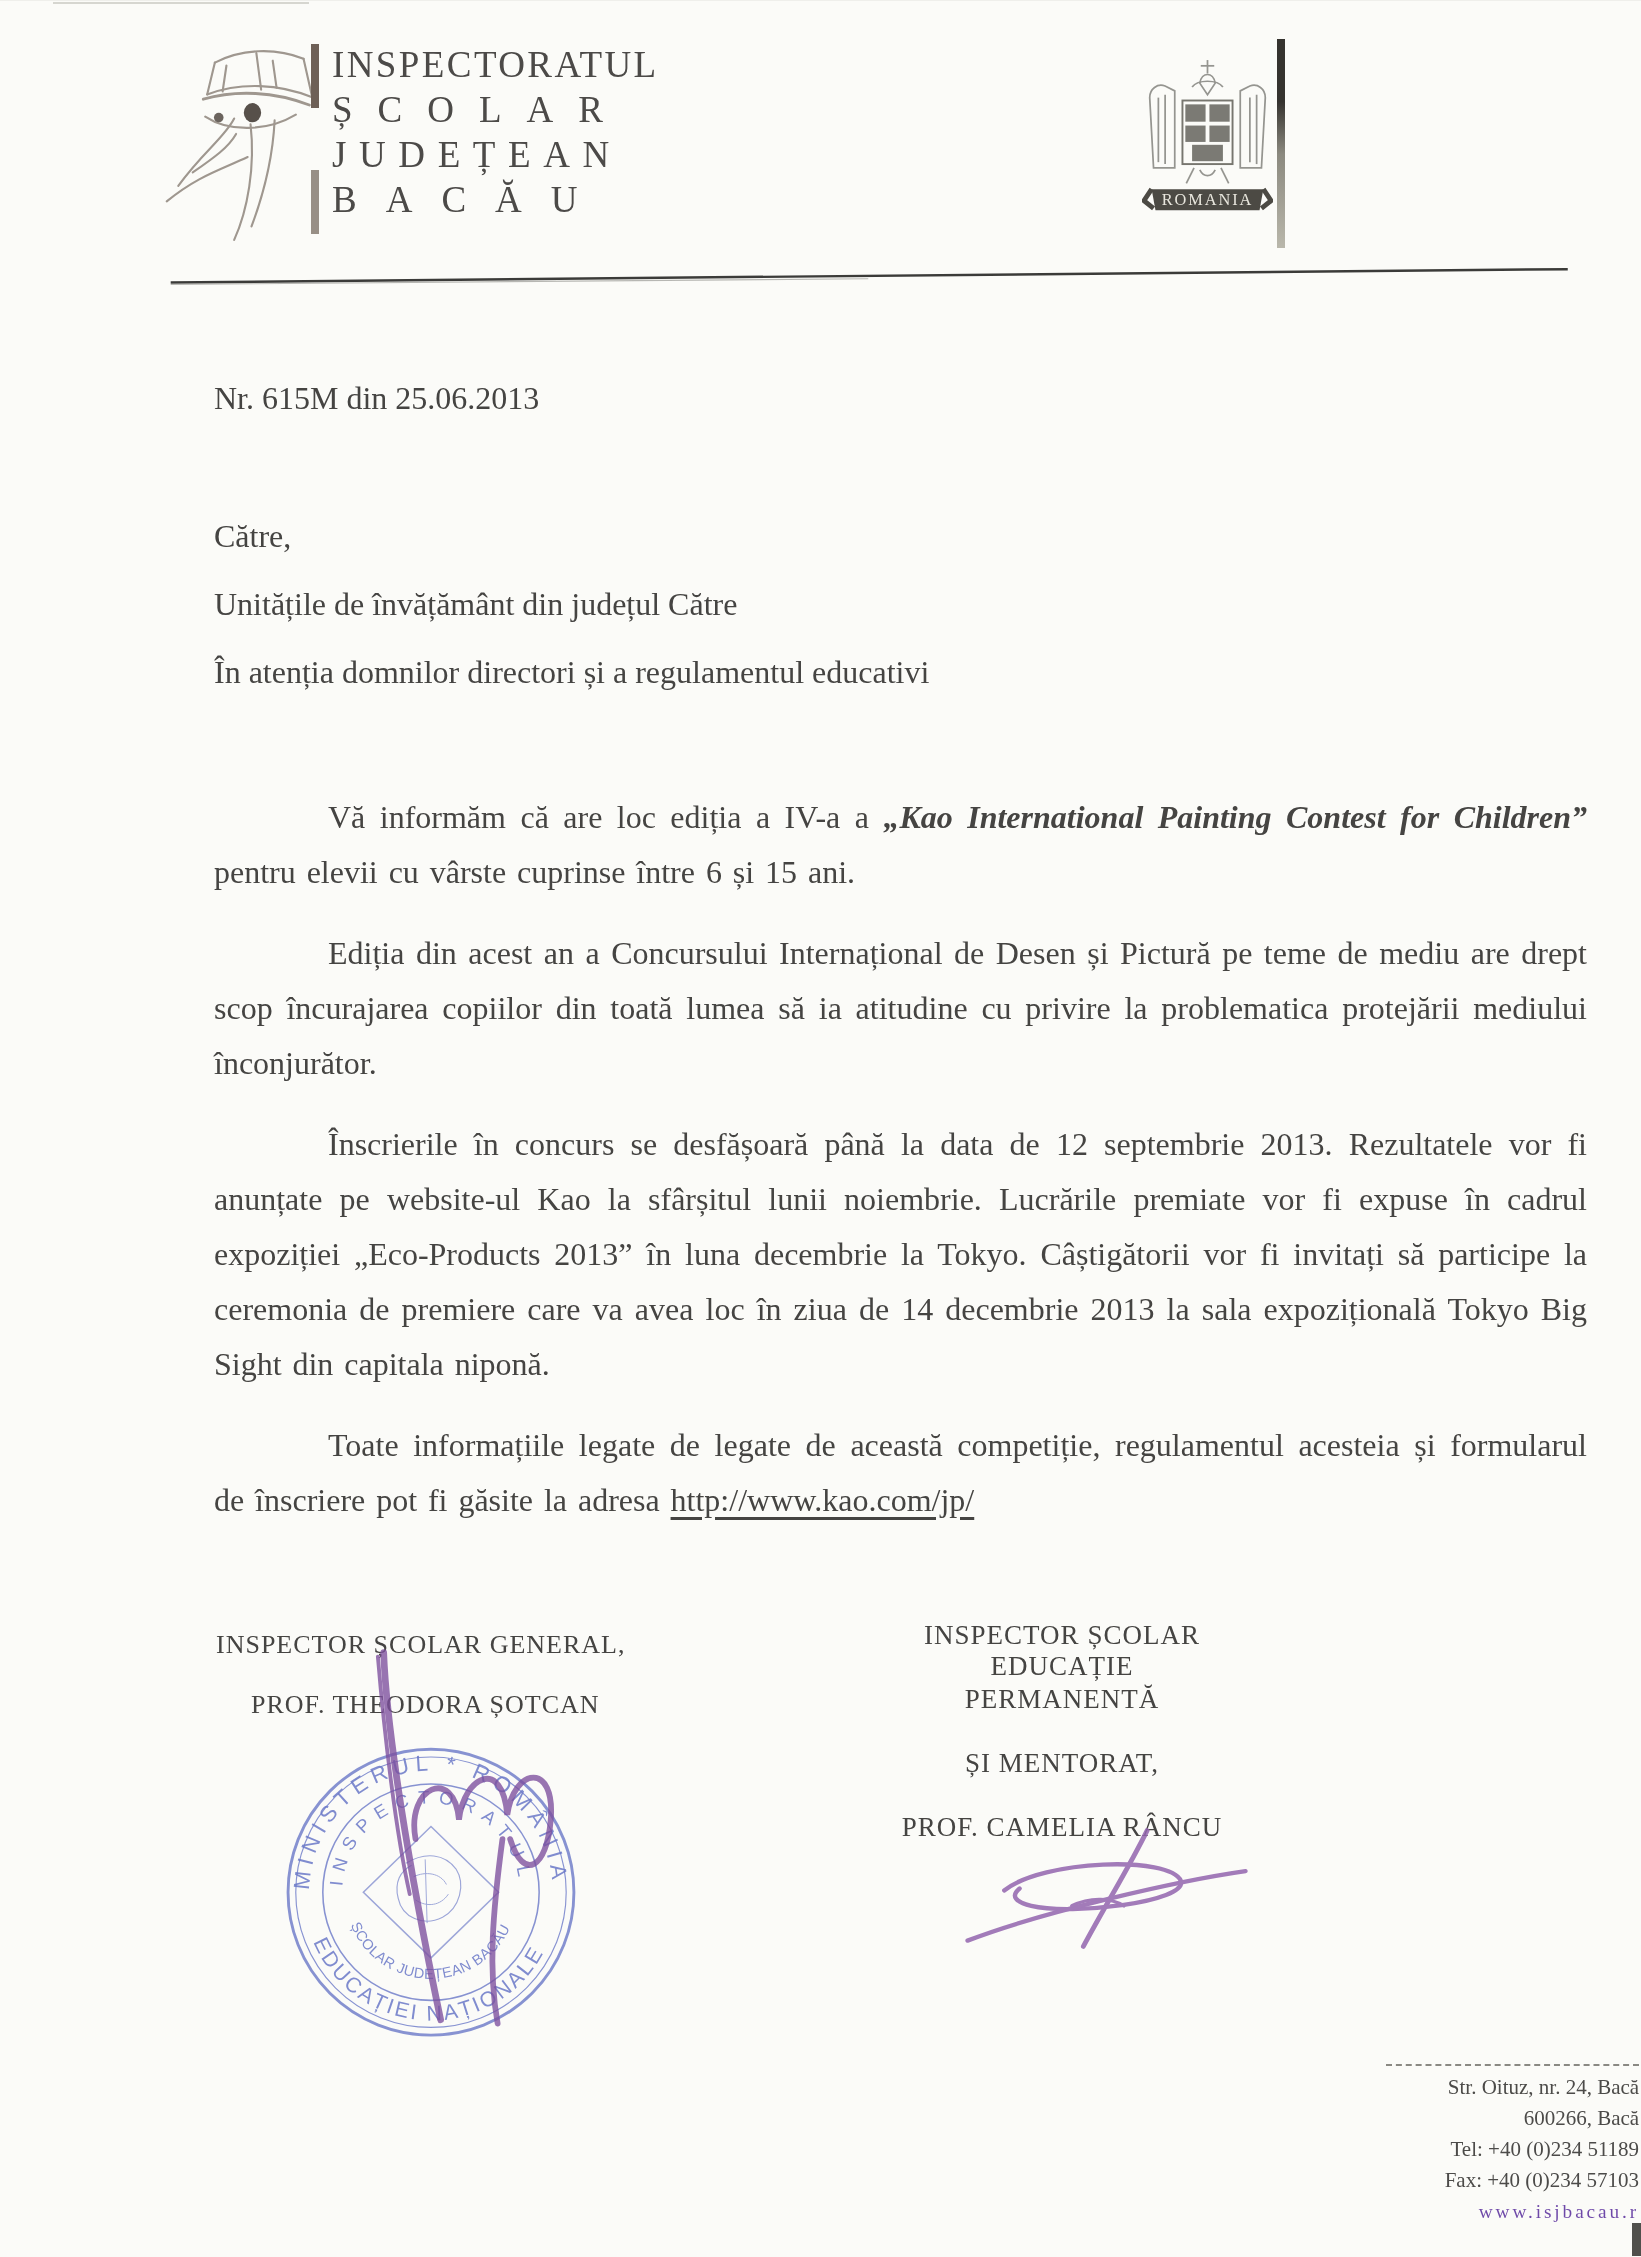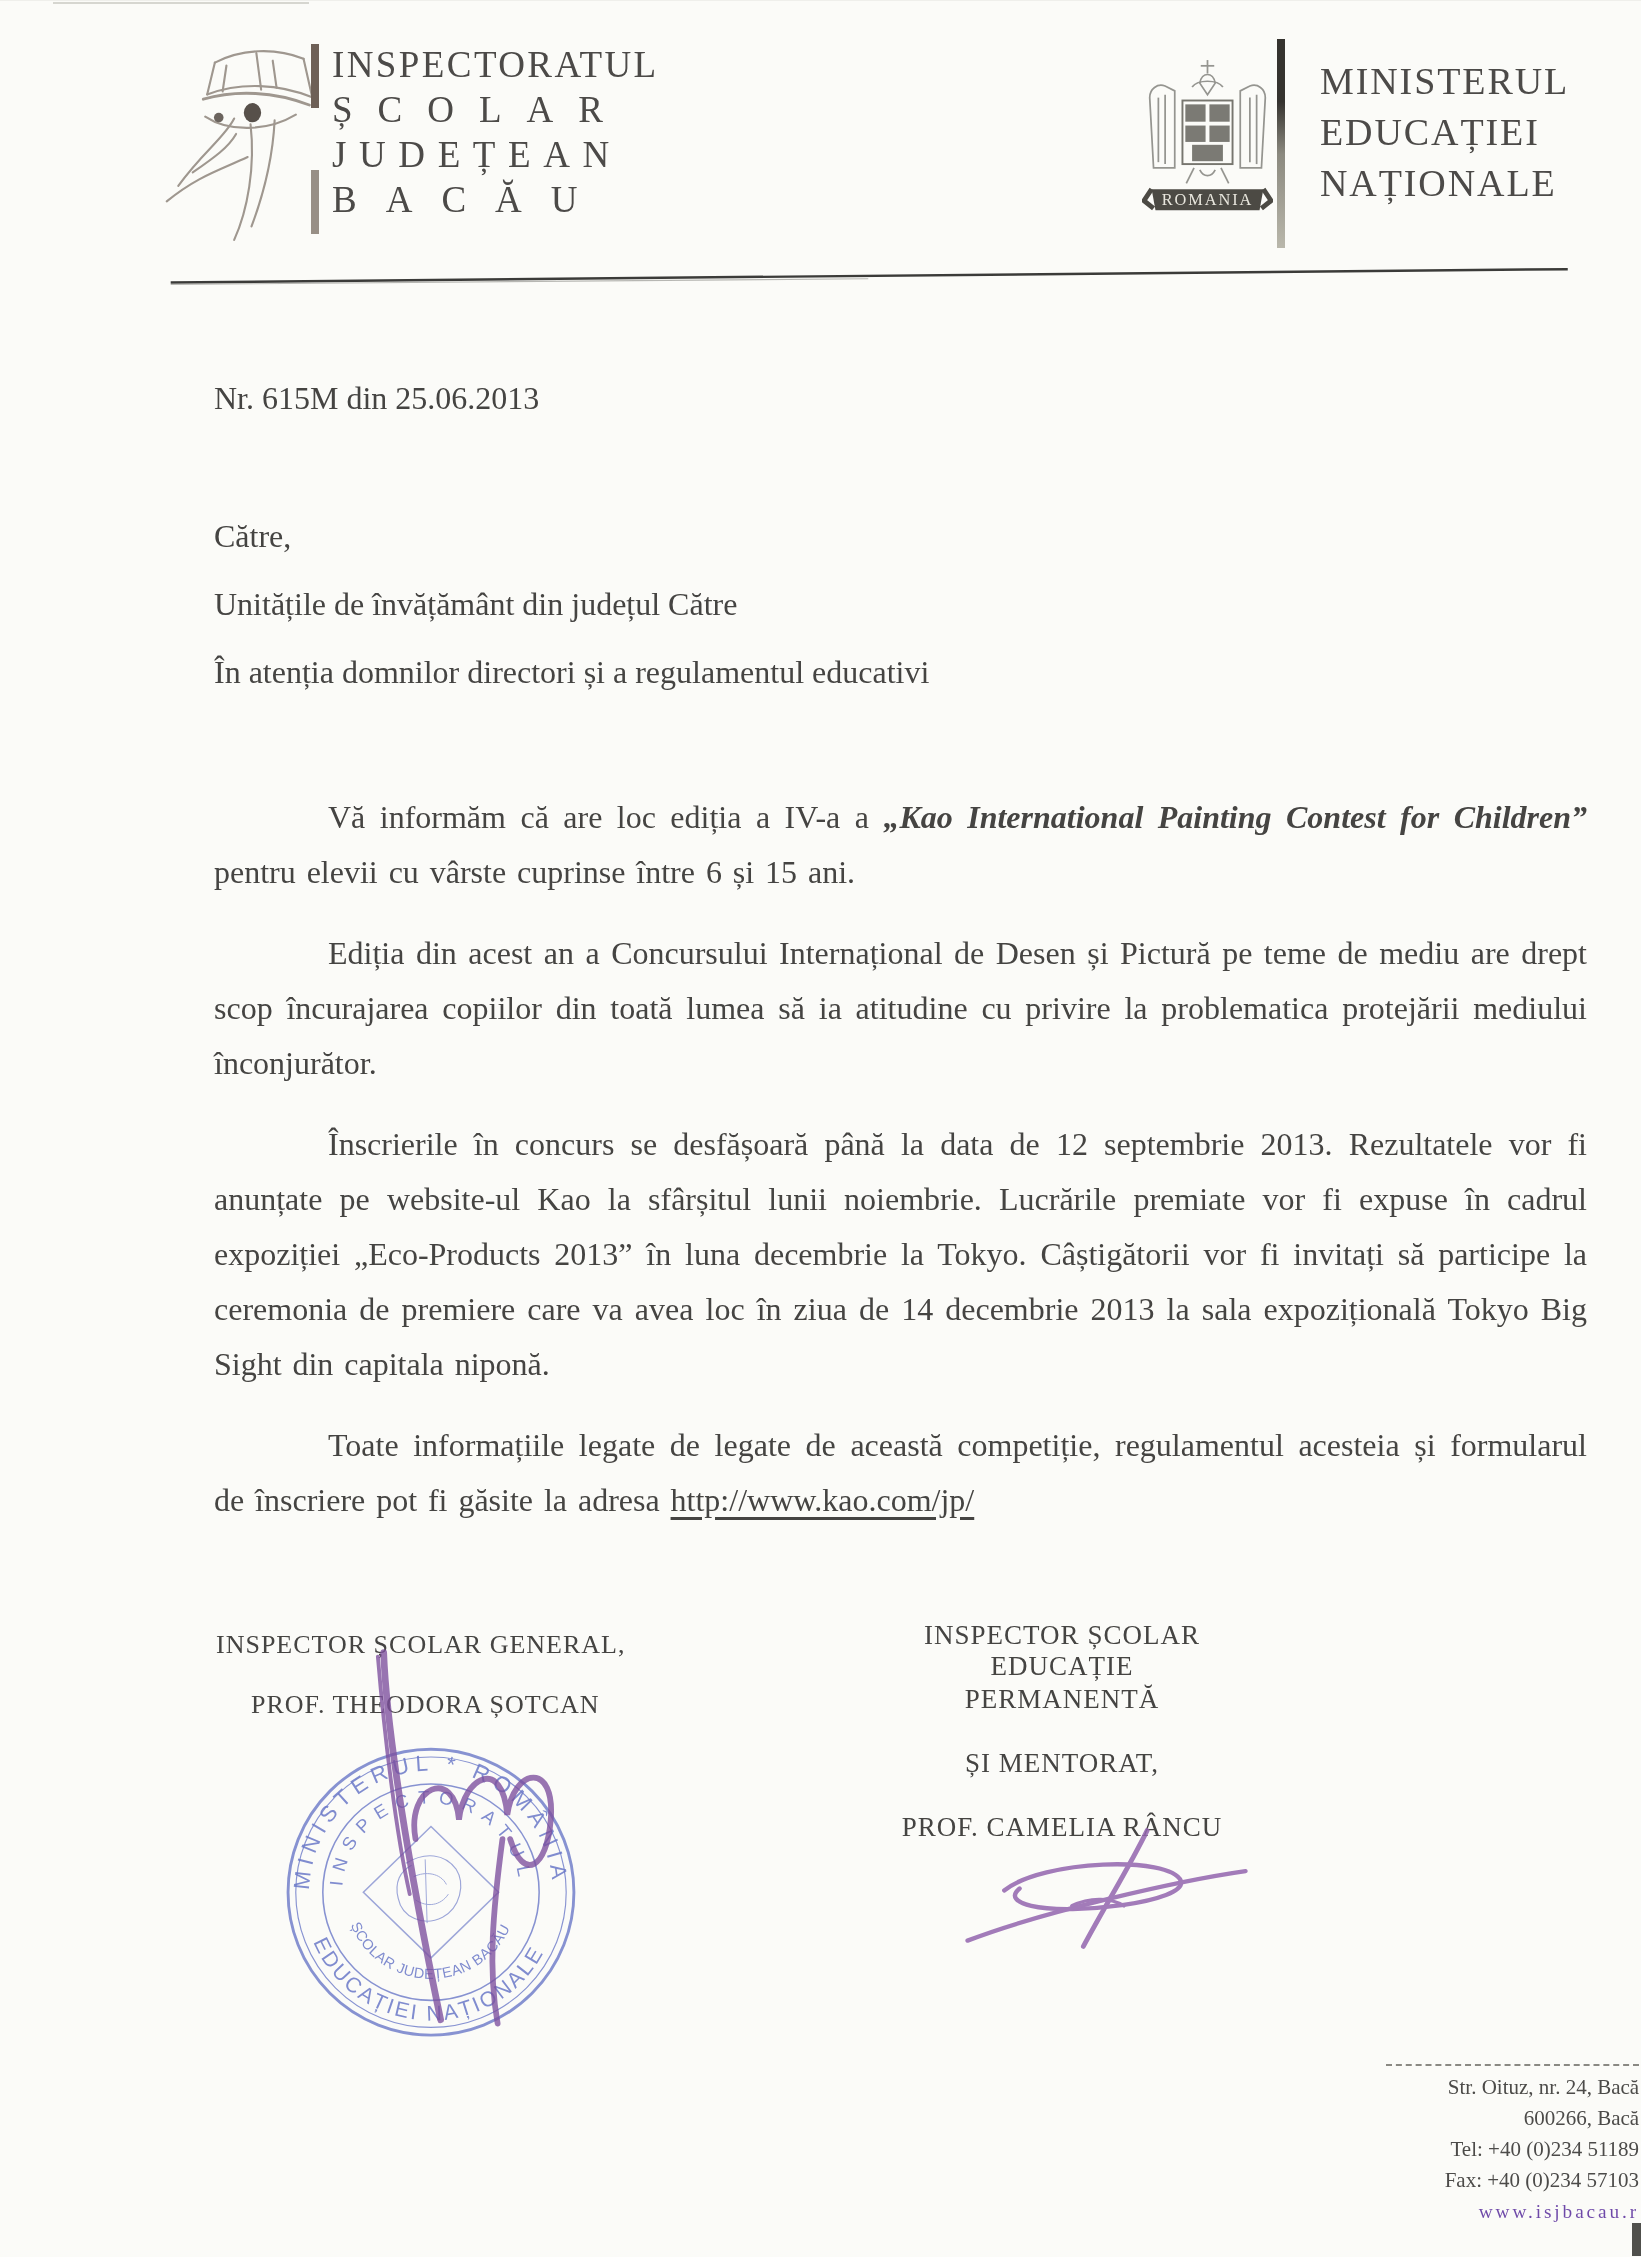--- a/index.html
+++ b/index.html
@@ -117,25 +117,20 @@
     </g>
 
     <path d="M10,140 L126,140 L122,162 L14,162 Z" fill="#4c4a44"></path>
     <path d="M10,140 L2,152 L12,160" fill="none" stroke="#4c4a44" stroke-width="5"></path>
     <path d="M126,140 L134,152 L124,160" fill="none" stroke="#4c4a44" stroke-width="5"></path>
     <text x="68" y="157" text-anchor="middle" font-family="Liberation Serif, serif" font-size="17" letter-spacing="2" fill="#e8e6dd">ROMANIA</text>
   </svg>
 
   <div class="bar-right"></div>
 
-  <div class="brand-right-text">
-    <div>MINISTERUL</div>
-    <div>EDUCAȚIEI</div>
-    <div>NAȚIONALE</div>
-  </div>
 
   <svg class="divider" width="1641" height="43" viewBox="0 0 1700 45">
     <line x1="170" y1="33" x2="1632" y2="19" stroke="#3b3b39" stroke-width="2.6"></line>
     <line x1="170" y1="35" x2="900" y2="29" stroke="#8b8b86" stroke-width="1.2" opacity="0.6"></line>
   </svg>
 
   <div class="docnum">Nr. 615M din 25.06.2013</div>
 
   <div class="addressee">
     <div>Către,</div>

